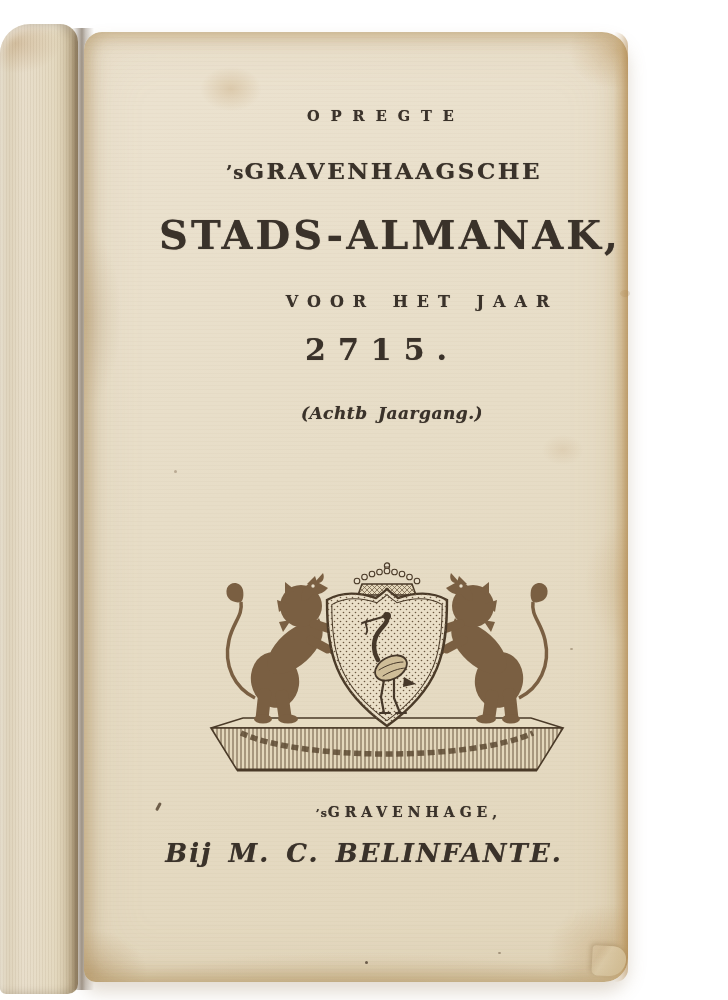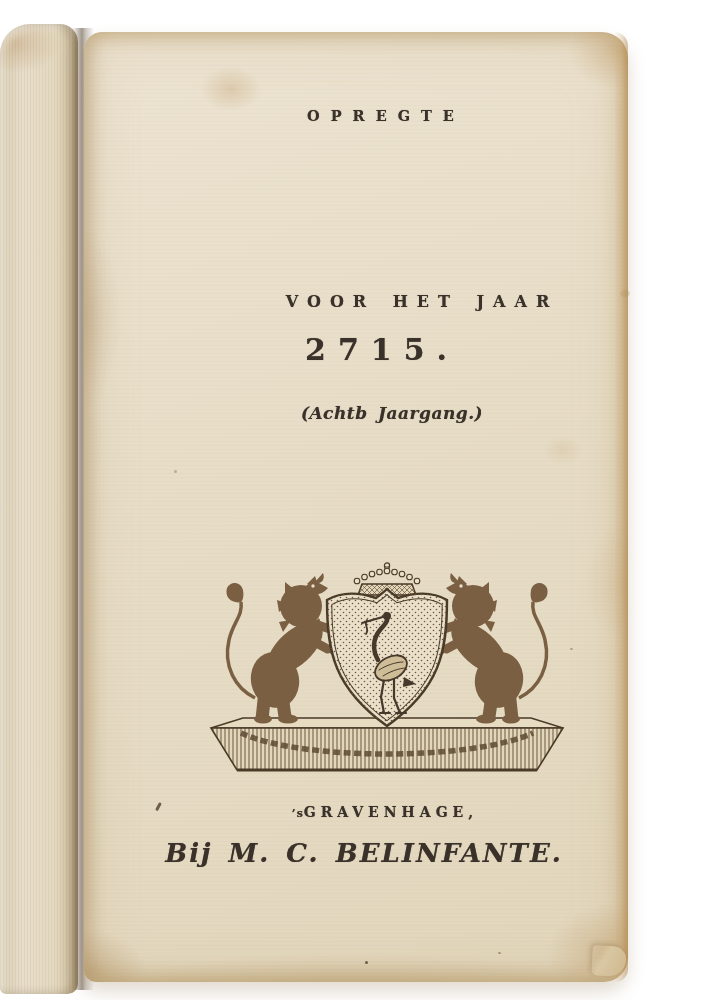--- a/index.html
+++ b/index.html
@@ -65,21 +65,21 @@
   }
   .l-opregte   {top:75px; font-size:14.5px;letter-spacing:11px;transform:translateX(-8px);}
   .l-city      {top:125px;font-size:23px;  letter-spacing:2.5px;transform:translateX(-10px);}
   .l-title     {top:179px;font-size:40px;  letter-spacing:3px;transform:translateX(-4px);}
   .l-voor      {top:260px;font-size:16px;  letter-spacing:9px;word-spacing:3px;transform:translateX(-12px);margin-left:40px;}
   .l-year      {top:300px;font-size:30px;  letter-spacing:12px;transform:translateX(-12px);}
   .l-edition   {top:371px;font-size:17px;  font-style:italic;letter-spacing:0.5px;word-spacing:4px;transform:translateX(-2px);}
   .l-perm      {top:428px;font-size:22px;  font-style:italic;line-height:29px;word-spacing:5px;}
   .l-perm .pl1 {display:block;transform:translateX(-7px);}
   .l-perm .pl2 {display:block;transform:translateX(-22px);}
-  .l-place     {top:772px;font-size:14px;  letter-spacing:5px;transform:translateX(-9px);}
+  .l-place     {top:772px;font-size:14px;  letter-spacing:5px;transform:translateX(-9px);padding-left:24px;}
   .l-publisher {top:806px;font-size:26px;  letter-spacing:2px;word-spacing:5px;transform:translateX(-30px);font-style:italic;}
   .sm{font-size:0.78em;letter-spacing:1px;}
   
   .emblem{position:absolute;left:123px;top:528px;width:360px;height:215px;}
   
   .speck{position:absolute;border-radius:50%;}
   .sp1{left:281px;top:929px;width:3px;height:3px;background:rgba(70,55,40,0.75);}
   .sp2{left:414px;top:920px;width:3px;height:2px;background:rgba(110,90,65,0.55);}
   .sp3{left:486px;top:616px;width:3px;height:2px;background:rgba(110,90,65,0.45);}
   .sp4{left:536px;top:258px;width:10px;height:7px;background:rgba(170,135,85,0.25);}
@@ -94,21 +94,23 @@
 
 <div class="sheet">
 
   <div class="left-leaf"></div>
   <div class="gutter"></div>
 
   <div class="page">
 
     <div class="tl l-opregte">OPREGTE</div>
 
-
+    <div class="tl l-city"><span class="sm">’s</span><span>GRAVENHAAGSCHE</span></div>
+
+    <div class="tl l-title">STADS-ALMANAK,</div>
     <div class="tl l-voor">VOOR HET JAAR</div>
     <div class="tl l-year">2715.</div>
     <div class="tl l-edition">(Achtb Jaargang.)</div>
 
 
     <svg class="emblem" viewBox="0 0 360 215">
       <defs>
         <pattern id="stipple" width="6" height="6" patternUnits="userSpaceOnUse">
           <circle cx="1.5" cy="1.5" r="0.8" fill="#6b5740"></circle>
           <circle cx="4.5" cy="4.5" r="0.8" fill="#6b5740"></circle>

